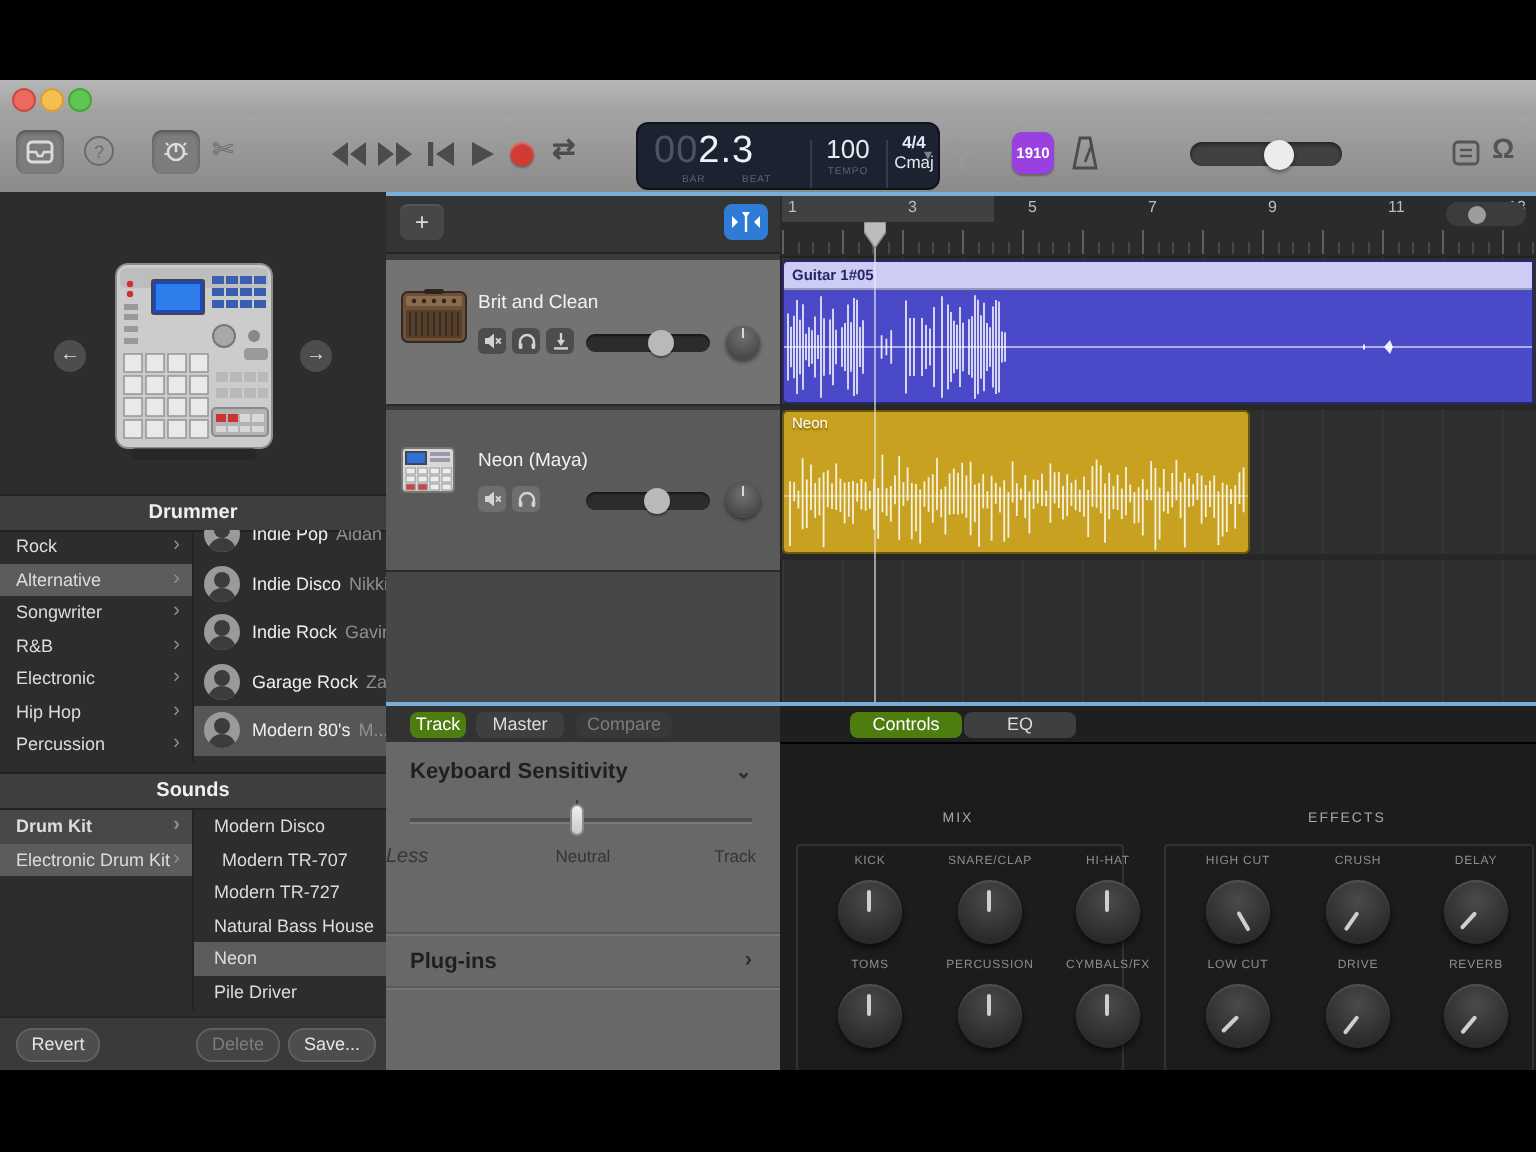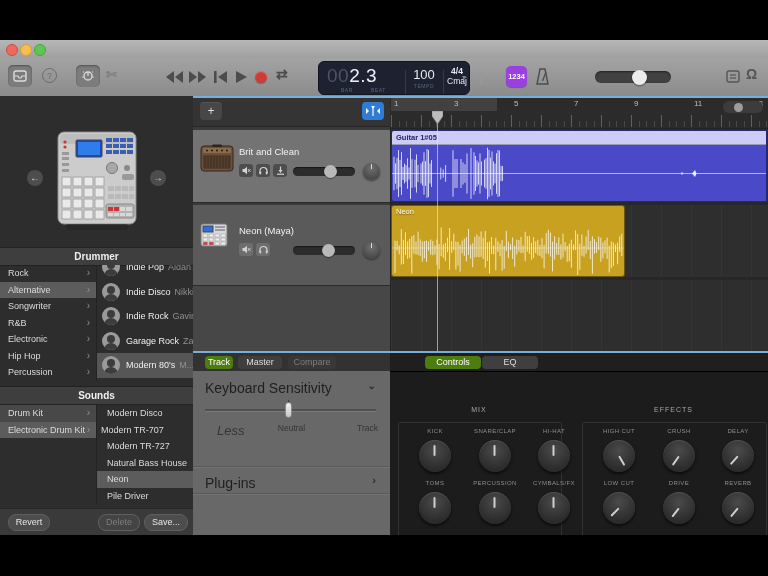--- a/index.html
+++ b/index.html
@@ -61,21 +61,21 @@
   .region{position:absolute;border-radius:3px;box-sizing:border-box;overflow:hidden;border:1px solid rgba(0,0,0,.45);}
   #playhead-line{position:absolute;width:1px;background:rgba(235,235,235,.6);z-index:5;}
   
   #smart{position:absolute;left:193px;top:313px;width:575px;height:182px;}
   #tabbar-l{position:absolute;left:0;top:0;width:197px;height:18px;background:#323232;}
   #tabbar-r{position:absolute;left:197px;top:0;width:378px;height:18px;background:#1f1f1f;}
   .tab-btn{position:absolute;top:2.5px;height:13px;border-radius:4px;font-size:9px;line-height:13px;text-align:center;color:#ddd;background:#3f3f3f;}
   .tab-btn.sel{background:#4d7c0f;color:#fff;}
   .tab-btn.dis{color:#7d7d7d;background:#383838;}
   #sc-left{position:absolute;left:0;top:18px;width:197px;height:164px;background:#686868;}
-  .sc-title{position:absolute;left:12px;font-size:14px;font-weight:normal;color:#1f1f1f;}
+  .sc-title{position:absolute;left:12px;font-size:11px;font-weight:bold;color:#1f1f1f;}
   .sc-chev{position:absolute;right:14px;color:#2d2d2d;font-size:10px;font-weight:bold;}
   .sc-divider{position:absolute;left:0;width:197px;height:1px;background:#595959;box-shadow:0 1px 0 #747474;}
   #knobpanel{position:absolute;left:197px;top:18px;width:378px;height:164px;background:#1c1c1c;border-top:1px solid #000;}
   .kgroup{position:absolute;border:1px solid #313131;border-radius:2px;}
   .kg-title{position:absolute;font-size:7px;letter-spacing:1px;color:#a8a8a8;text-align:center;width:80px;}
   .klabel{position:absolute;width:72px;text-align:center;font-size:6px;letter-spacing:.4px;color:#8d8d8d;}
   .knob{position:absolute;width:32px;height:32px;border-radius:50%;
         background:radial-gradient(circle at 50% 32%,#4a4a4a,#2b2b2b 72%);
         box-shadow:0 2px 3px rgba(0,0,0,.6),inset 0 1px 1px rgba(255,255,255,.12);}
   .kptr{position:absolute;left:calc(50% - .75px);top:50%;width:1.5px;height:11px;background:#cfcfcf;
@@ -146,21 +146,21 @@
         <div style="margin-top:4px;font-size:8.5px;font-weight:bold;color:#e4e9f2;">4/4</div>
         <div style="font-size:8.5px;color:#e4e9f2;">Cmaj</div>
       </div>
       <div class="abs" style="right:3px;top:11px;color:#7a8296;font-size:8px;">▾</div>
     </div>
 
     <svg class="abs" style="left:476px;top:10px;" width="10" height="18" viewBox="0 0 10 18">
         <path d="M2 1 v6 a3 3 0 0 0 6 0 v-6" fill="none" stroke="#999" stroke-width="1.5"></path>
         <line x1="5" y1="10" x2="5" y2="17" stroke="#999" stroke-width="1.5"></line>
       </svg>
-    <div class="abs" style="left:506px;top:8px;width:21px;height:21px;border-radius:5px;background:#9a3fe0;color:#fff;font-size:7.5px;font-weight:bold;text-align:center;line-height:21px;box-shadow:0 1px 1px rgba(0,0,0,.3);">1234</div>
+    <div class="abs" style="left:506px;top:8px;width:21px;height:21px;border-radius:5px;background:#9a3fe0;color:#fff;font-size:7.5px;font-weight:bold;text-align:center;line-height:21px;box-shadow:0 1px 1px rgba(0,0,0,.3);">1910</div>
     <svg class="abs" style="left:535px;top:10px;" width="15" height="17" viewBox="0 0 15 17">
         <path d="M5 1 h5 l3 15 h-11 z" fill="none" stroke="#4c4c4c" stroke-width="1.4"></path>
         <line x1="7.5" y1="13" x2="11" y2="4" stroke="#4c4c4c" stroke-width="1.3"></line>
       </svg>
 
     <div class="abs" style="left:595px;top:13px;width:76px;height:12px;border-radius:6px;background:#414141;box-shadow:inset 0 1px 2px rgba(0,0,0,.5);">
       <div id="tb-vol-thumb" class="abs" style="top: -1.5px; width: 15px; height: 15px; border-radius: 50%; background: rgb(236, 236, 236); box-shadow: rgba(0, 0, 0, 0.45) 0px 1px 2px; left: 37.48px;"></div>
     </div>
 
     <svg class="abs" style="left:726px;top:12px;" width="14" height="13" viewBox="0 0 14 13">
@@ -275,26 +275,26 @@
           <div class="drum-row sel">
             <span class="avatar"></span>
             <span class="drum-name">Modern 80's<span class="drum-person">M...</span></span>
           </div>
         </div>
       </div>
 
     <div class="panel-h" style="top:290px;">Sounds</div>
 
     <div class="abs" style="left:0;top:309px;width:97px;height:100px;border-right:1px solid #232323;box-sizing:border-box;" id="kit-list">
-        <div class="side-row" style="background: rgb(72, 72, 72);">Drum Kit<span class="chev">›</span></div>
+        <div class="side-row" style="background: rgb(72, 72, 72); font-weight: bold;">Drum Kit<span class="chev">›</span></div>
         <div class="side-row sel">Electronic Drum Kit<span class="chev">›</span></div>
       </div>
     <div class="abs" style="left:97px;top:309px;width:96px;height:100px;" id="preset-list">
         <div class="side-row" style="padding-left: 10px;">Modern Disco</div>
-        <div class="side-row" style="padding-left: 4px;">Modern TR-707</div>
+        <div class="side-row" style="padding-left: 14px;">Modern TR-707</div>
         <div class="side-row" style="padding-left: 10px;">Modern TR-727</div>
         <div class="side-row" style="padding-left: 10px;">Natural Bass House</div>
         <div class="side-row sel" style="padding-left: 10px;">Neon</div>
         <div class="side-row" style="padding-left: 10px;">Pile Driver</div>
       </div>
 
     <div class="abs" style="left:0;top:412px;width:193px;height:27px;background:#3a3a3a;border-top:1px solid #262626;">
       <div class="lib-btn" style="left:8px;top:5px;width:40px;">Revert</div>
       <div class="lib-btn" style="left:98px;top:5px;width:40px;color:#7e7e7e;background:#444;">Delete</div>
       <div class="lib-btn" style="left:144px;top:5px;width:42px;">Save...</div>
@@ -682,21 +682,21 @@
       </div>
 
     <div id="sc-left">
       <div class="sc-title" style="top:9px;">Keyboard Sensitivity</div>
       <div class="sc-chev" style="top:9px;">⌄</div>
 
       <div class="abs" style="left:12px;top:38px;width:171px;height:2px;background:#4f4f4f;box-shadow:0 1px 0 #7b7b7b;"></div>
       <div class="abs" id="sens-tick" style="top: 29px; width: 1px; height: 5px; background: rgb(60, 60, 60); left: 95.36px;"></div>
       <div class="abs" id="sens-thumb" style="top: 31px; width: 7px; height: 16px; border-radius: 3.5px; background: linear-gradient(rgb(239, 239, 239), rgb(200, 200, 200)); border: 1px solid rgb(138, 138, 138); box-sizing: border-box; left: 92.36px;"></div>
 
-      <div class="abs" style="left:24px;top:52px;font-size:13px;color:#353535;font-style:italic;">Less</div>
+      <div class="abs" style="left:0;top:52px;font-size:10px;color:#353535;font-style:italic;">Less</div>
       <div class="abs" style="left:0;top:52px;width:197px;text-align:center;font-size:8.5px;color:#353535;">Neutral</div>
       <div class="abs" style="right:12px;top:52px;font-size:8.5px;color:#353535;">Track</div>
 
 
       <div class="sc-divider" style="top:95px;"></div>
       <div class="sc-title" style="top:104px;">Plug-ins</div>
       <div class="sc-chev" style="top:103px;font-size:11px;">›</div>
       <div class="sc-divider" style="top:122px;"></div>
     </div>
 

